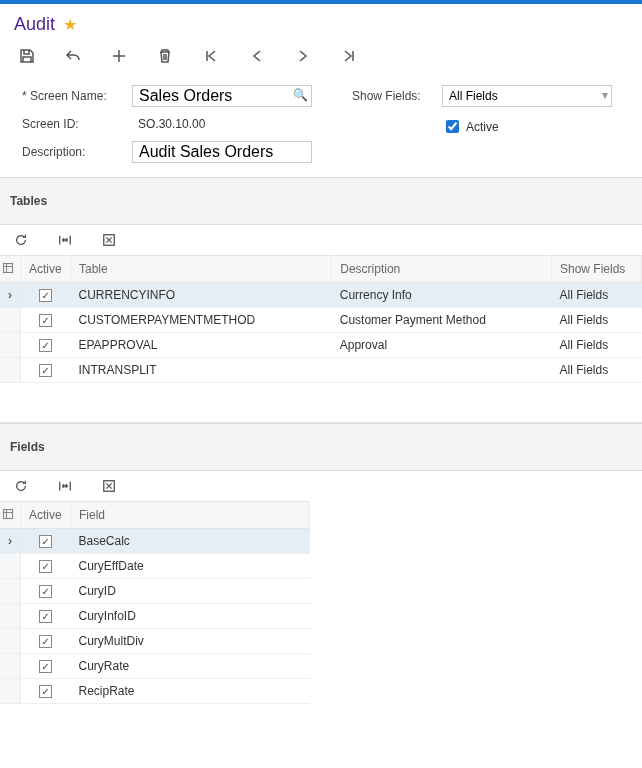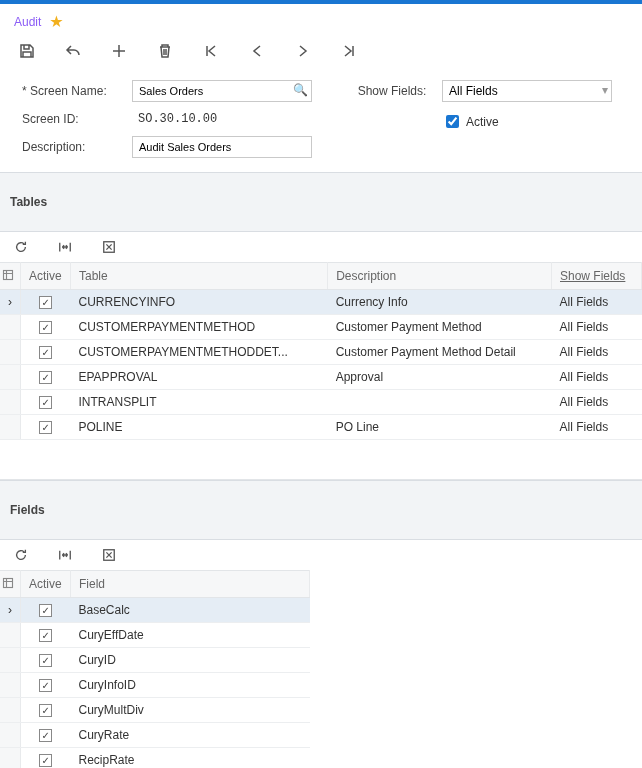--- a/index.html
+++ b/index.html
@@ -1,43 +1,43 @@
 <!DOCTYPE html>
 <html><head>
 <meta charset="utf-8">
 <style>
   * { box-sizing: border-box; }
   html, body { margin: 0; padding: 0; font-family: Arial, sans-serif; font-size: 12px; color: #333; background: #fff; }
   .topbar { height: 4px; background: #1976d2; }
   .header { padding: 10px 14px 6px; display: flex; align-items: center; gap: 8px; }
-  .header h1 { font-size: 12px; font-weight: 400; color: #8b5cf6; margin: 0; }
+  .header h1 { font-size: 18px; font-weight: 400; color: #4c1d95; margin: 0; }
   .star { color: #f2b01e; font-size: 16px; line-height: 1; }
   .toolbar { padding: 6px 10px 10px 18px; display: flex; gap: 28px; align-items: center; }
   .tb-btn { width: 18px; height: 18px; display: inline-flex; align-items: center; justify-content: center; cursor: pointer; color: #555; }
   .tb-btn svg { width: 16px; height: 16px; stroke: #555; fill: none; stroke-width: 1.5; }
   .form-area { padding: 10px 14px 14px 22px; display: flex; gap: 40px; }
   .form-col { display: flex; flex-direction: column; gap: 10px; }
   .form-row { display: flex; align-items: center; gap: 10px; }
   .form-label { width: 100px; text-align: left; color: #444; }
   .form-label.req::before { content: "* "; }
-  .text-input { height: 22px; border: 1px solid #c9c9c9; padding: 2px 20px 2px 6px; font-size: 11px; width: 180px; background: #fff; }
+  .text-input { height: 22px; border: 1px solid #c9c9c9; padding: 2px 20px 2px 6px; font-size: 16px; width: 180px; background: #fff; }
   .input-wrap { position: relative; display: inline-block; }
   .input-icon { position: absolute; right: 4px; top: 3px; color: #999; font-size: 12px; pointer-events: none; }
   .select { height: 22px; border: 1px solid #c9c9c9; padding: 2px 20px 2px 6px; font-size: 12px; width: 170px; background: #fff; }
   .chk { accent-color: #1976d2; }
-  .section-title { background: #f2f4f6; border-top: 1px solid #d9dde2; border-bottom: 1px solid #d9dde2; padding: 22px 10px; font-weight: 600; color: #444; }
+  .section-title { background: #f2f4f6; border-top: 1px solid #d9dde2; border-bottom: 1px solid #d9dde2; padding: 16px 10px; font-weight: 600; color: #444; }
   .grid-toolbar { padding: 6px 12px; display: flex; gap: 26px; align-items: center; }
   .grid-toolbar .tb-btn svg { width: 14px; height: 14px; }
   .grid { width: 100%; border-collapse: collapse; }
   .grid th { background: #f6f7f8; border-top: 1px solid #e2e5e8; border-bottom: 1px solid #e2e5e8; border-right: 1px solid #e8eaec; padding: 6px 8px; text-align: left; font-weight: 400;  color: #666; }
   .grid td { border-bottom: 1px solid #eceef0; padding: 5px 8px; color: #333; }
   .grid tr.sel td { background: #e5edf5; }
   .rowhead-col { width: 20px; background: #f6f7f8; border-right: 1px solid #e8eaec; text-align: center; color: #888; cursor: pointer; }
   .active-col { width: 50px; text-align: center; }
-  .showf-col { width: 90px; text-decoration: underline; }
+  .showf-col { width: 90px; }
   .grid-chk { width: 13px; height: 13px; border: 1px solid #888; display: inline-flex; align-items: center; justify-content: center; font-size: 10px; color: #444; background: #fff; }
   .grid-chk::after { content: "✓"; }
   .spacer { height: 40px; border-bottom: 1px solid #e2e5e8; }
   .rowhead-th { width: 20px; background: #f6f7f8; border-right: 1px solid #e8eaec; text-align: center; padding: 4px 2px !important; }
   .rowhead-th svg { width: 12px; height: 12px; stroke: #888; fill: none; stroke-width: 1.5; }
 </style>
 </head>
 <body>
 <div class="topbar"></div>
 
@@ -93,30 +93,30 @@
   <div class="form-col">
     <div class="form-row">
       <span class="form-label req">Screen Name:</span>
       <span class="input-wrap">
         <input class="text-input" value="Sales Orders" style="">
         <span class="input-icon">🔍</span>
       </span>
     </div>
     <div class="form-row">
       <span class="form-label">Screen ID:</span>
-      <span style="padding-left:6px;font-family:Liberation Mono, monospace;">SO.30.10.00</span>
+      <span style="padding-left:6px;">SO.30.10.00</span>
     </div>
     <div class="form-row">
       <span class="form-label">Description:</span>
       <input class="text-input" value="Audit Sales Orders" style="">
     </div>
   </div>
   <div class="form-col">
     <div class="form-row">
-      <span class="form-label" style="width:80px;text-align:center;">Show Fields:</span>
+      <span class="form-label" style="width:80px;">Show Fields:</span>
       <span class="input-wrap">
         <input class="select" value="All Fields" style="">
         <span class="input-icon">▾</span>
       </span>
     </div>
     <div class="form-row">
       <span style="width:80px;"></span>
       <label style="display:flex;align-items:center;gap:4px;">
         <input type="checkbox" class="chk" checked="" style="">
         <span>Active</span>
@@ -168,43 +168,29 @@
       <tr>
         <td class="rowhead-col"></td>
         <td class="active-col"><span class="grid-chk"></span></td>
         <td>CUSTOMERPAYMENTMETHOD</td>
         <td>Customer Payment Method</td>
         <td>All Fields</td>
       </tr>
       <tr>
         <td class="rowhead-col"></td>
         <td class="active-col"><span class="grid-chk"></span></td>
-        <td>CUSTOMERPAYMENTMETHODDET...</td>
-        <td>Customer Payment Method Detail</td>
-        <td>All Fields</td>
-      </tr>
-      <tr>
-        <td class="rowhead-col"></td>
-        <td class="active-col"><span class="grid-chk"></span></td>
         <td>EPAPPROVAL</td>
         <td>Approval</td>
         <td>All Fields</td>
       </tr>
       <tr>
         <td class="rowhead-col"></td>
         <td class="active-col"><span class="grid-chk"></span></td>
         <td>INTRANSPLIT</td>
         <td></td>
-        <td>All Fields</td>
-      </tr>
-      <tr>
-        <td class="rowhead-col"></td>
-        <td class="active-col"><span class="grid-chk"></span></td>
-        <td>POLINE</td>
-        <td>PO Line</td>
         <td>All Fields</td>
       </tr>
     </tbody>
 </table>
 <div class="spacer"></div>
 
 <div class="section-title">Fields</div>
 <div class="grid-toolbar">
   <span class="tb-btn">
       <svg viewBox="0 0 16 16">

